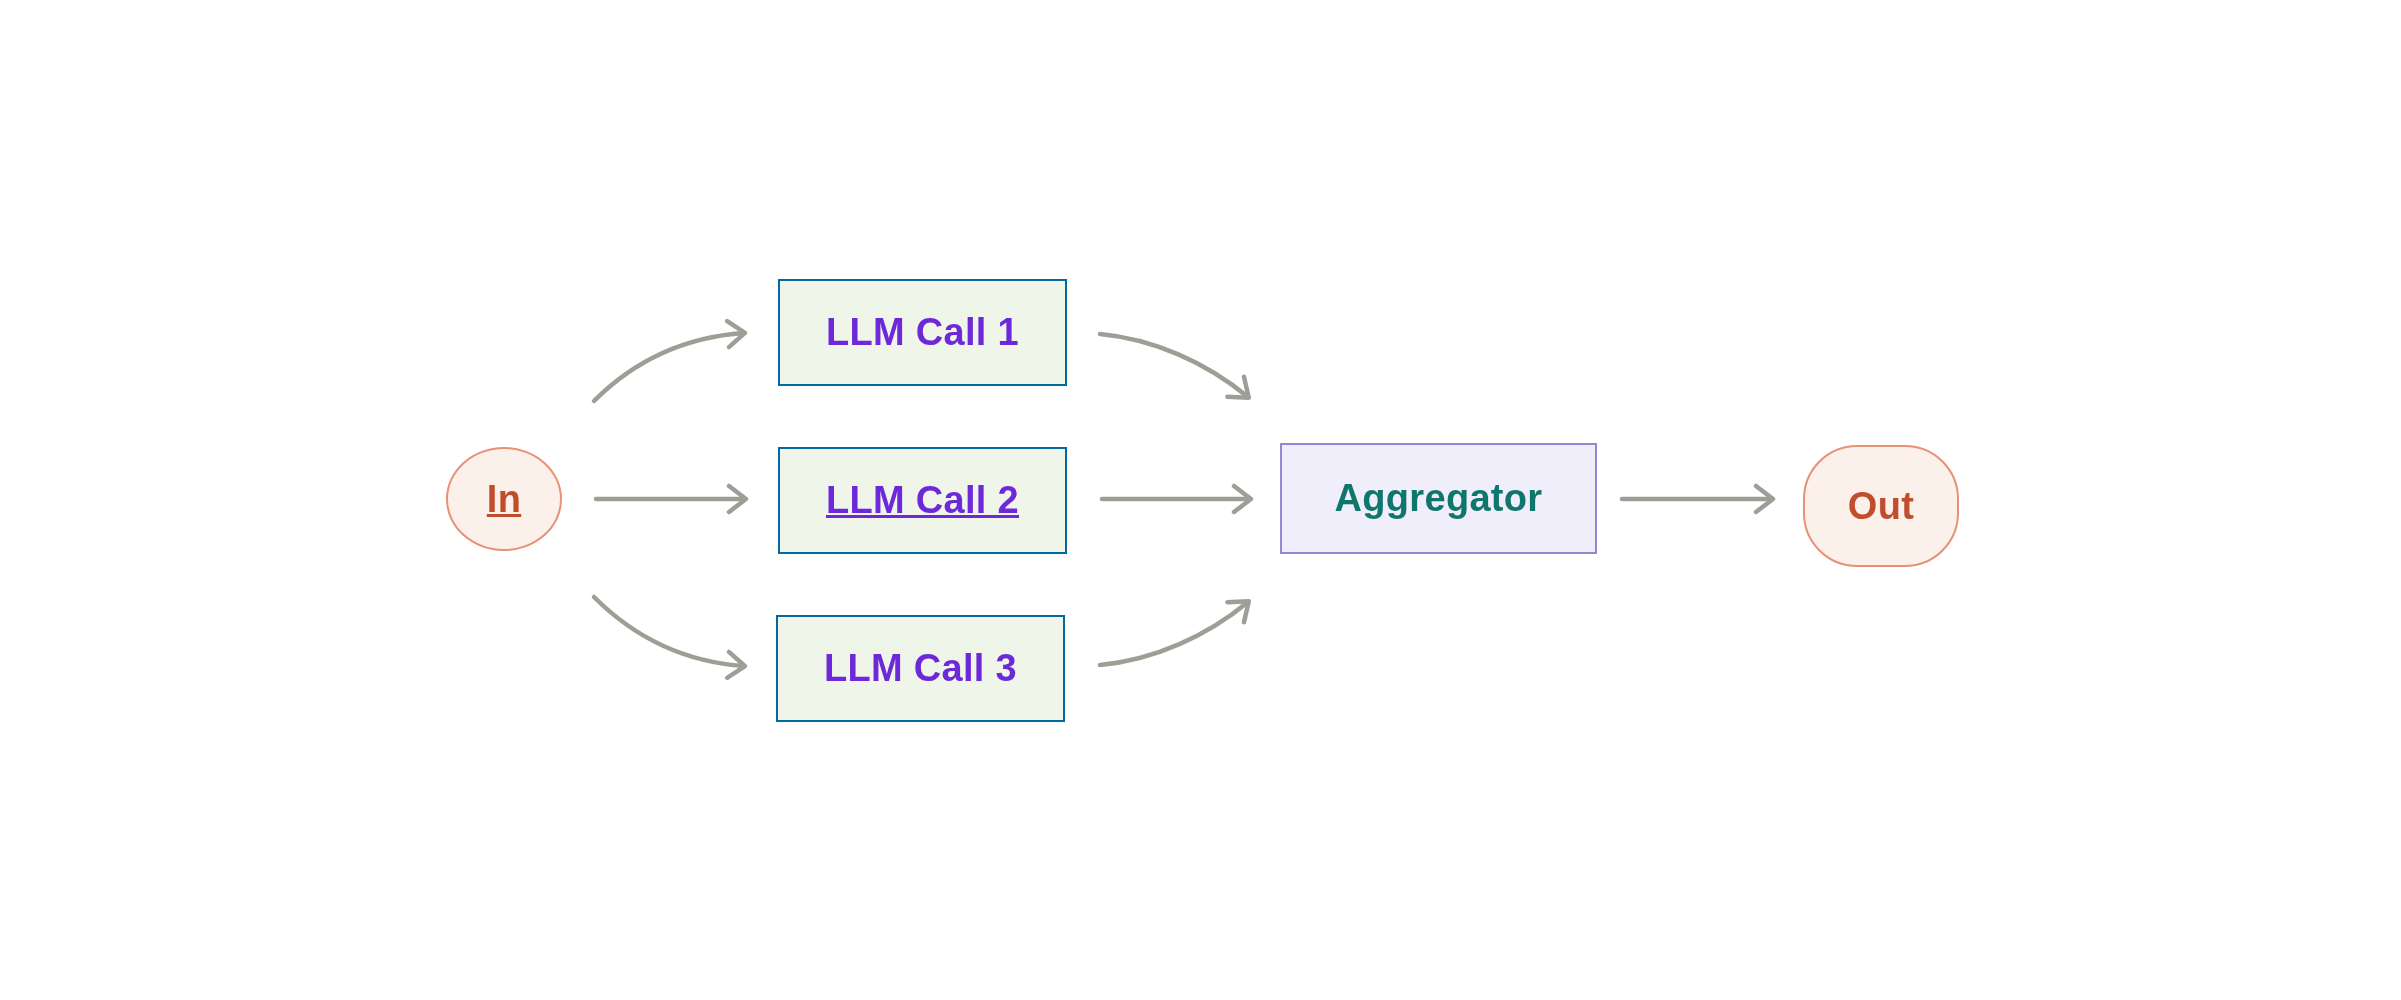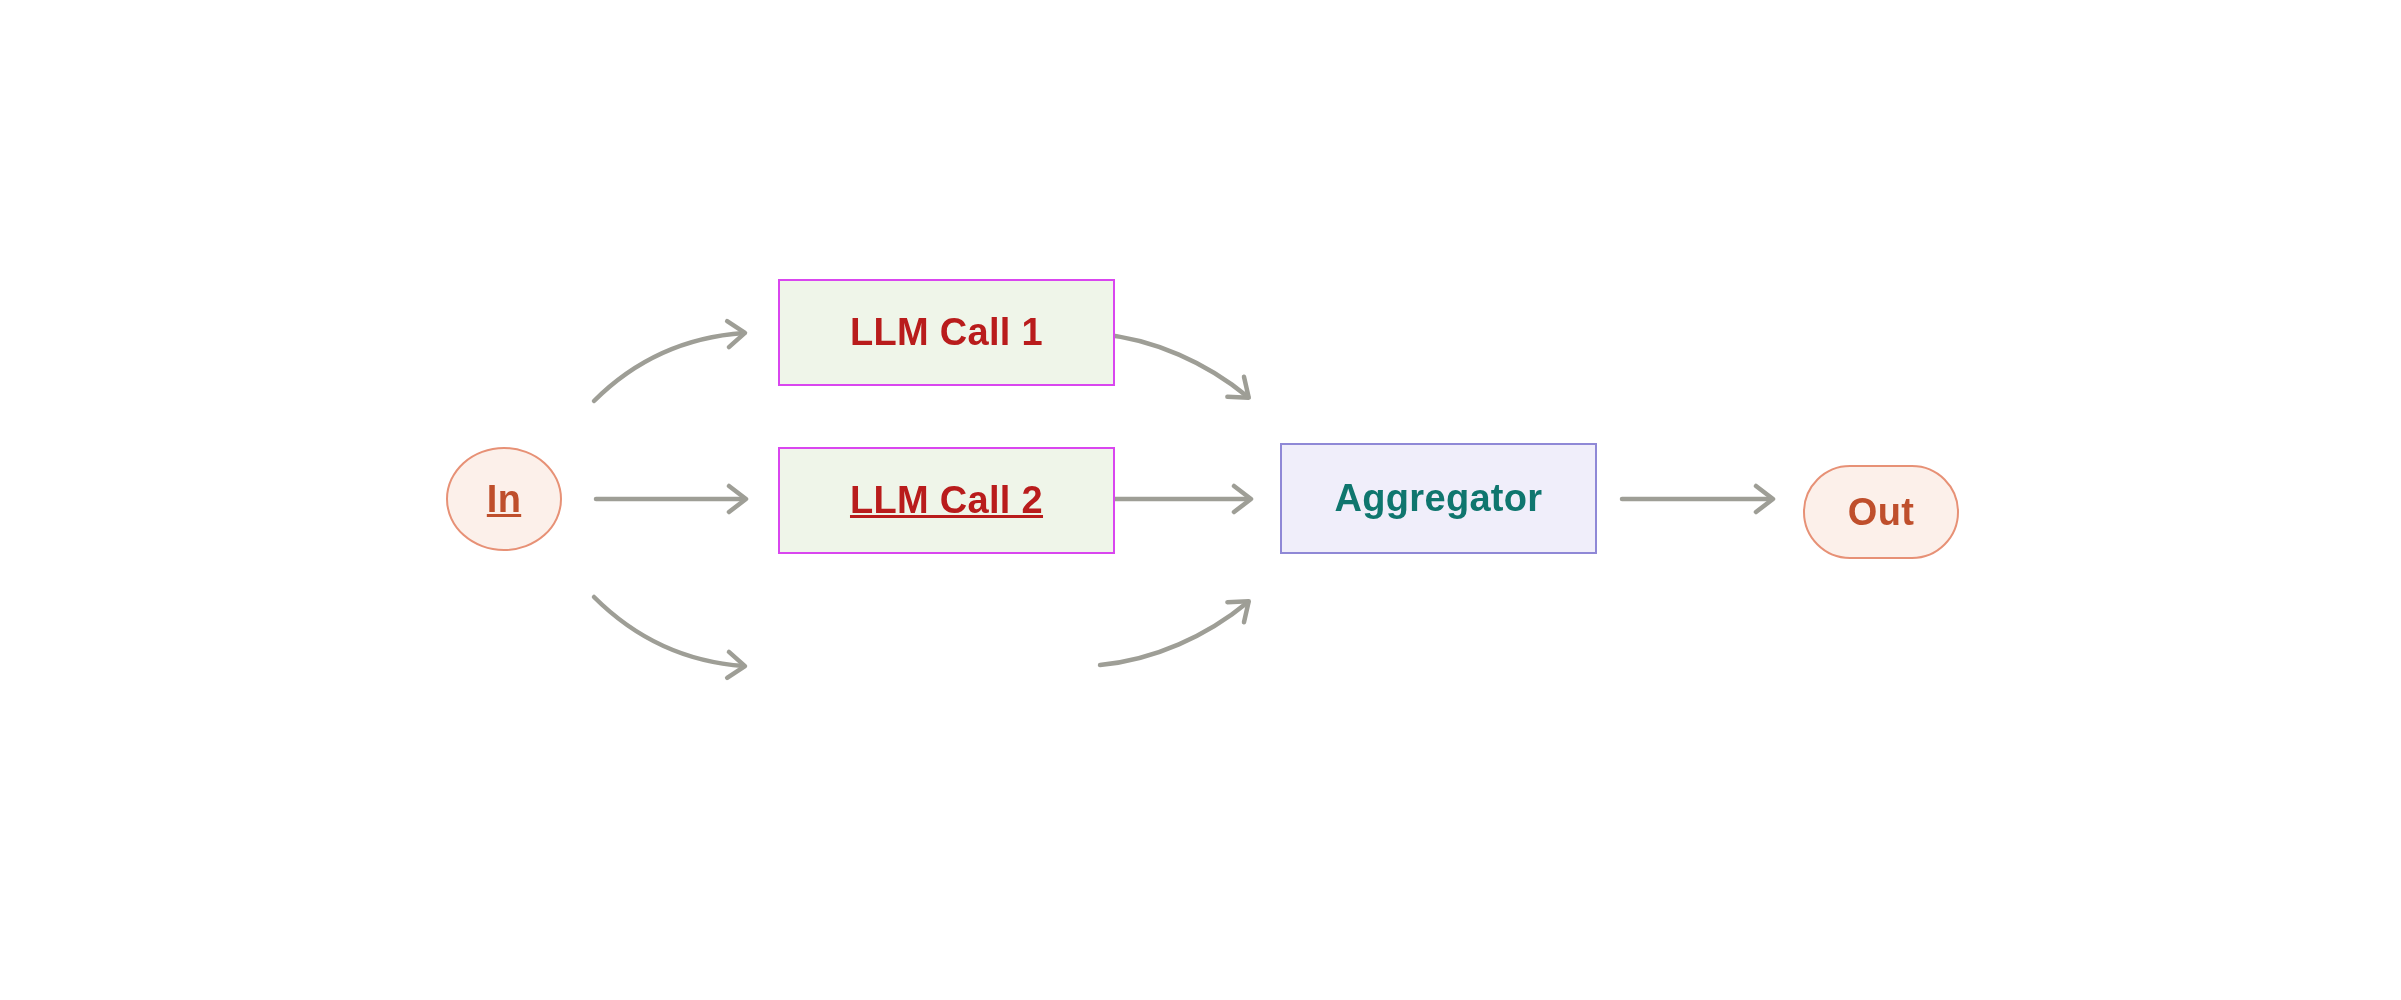--- a/index.html
+++ b/index.html
@@ -38,30 +38,30 @@
     border: 2.5px solid #e79176;
     color: #bf4f2c;
   }
   .node-in {
     left: 446px; top: 447px;
     width: 116px; height: 104px;
     border-radius: 50%;
     text-decoration: underline;
   }
   .node-out {
-    left: 1803px; top: 465px;
-    width: 156px; height: 94px;
+    left: 1803px; top: 445px;
+    width: 156px; height: 122px;
     border-radius: 54px;
   }
   
   .node-llm {
     background: #eff5e9;
-    border: 2px solid #d946ef;
-    color: #b91c1c;
-    width: 337px; height: 107px;
+    border: 2px solid #0369a1;
+    color: #6d28d9;
+    width: 289px; height: 107px;
     left: 778px;
   }
   .node-llm-1 { top: 279px; }
   .node-llm-2 { top: 447px; text-decoration: underline; }
   .node-llm-3 { top: 615px; left: 776px; }
   
   .node-agg {
     left: 1280px; top: 443px;
     width: 317px; height: 111px;
     background: #f0eefa;
@@ -100,20 +100,23 @@
   </div>
 
   <div class="node node-llm node-llm-1">
     <span>LLM Call 1</span>
   </div>
 
   <div class="node node-llm node-llm-2">
     <span>LLM Call 2</span>
   </div>
 
+  <div class="node node-llm node-llm-3">
+    <span>LLM Call 3</span>
+  </div>
 
   <div class="node node-agg">
     <span>Aggregator</span>
   </div>
 
   <div class="node node-io node-out">
     <span>Out</span>
   </div>
 
 </div>

